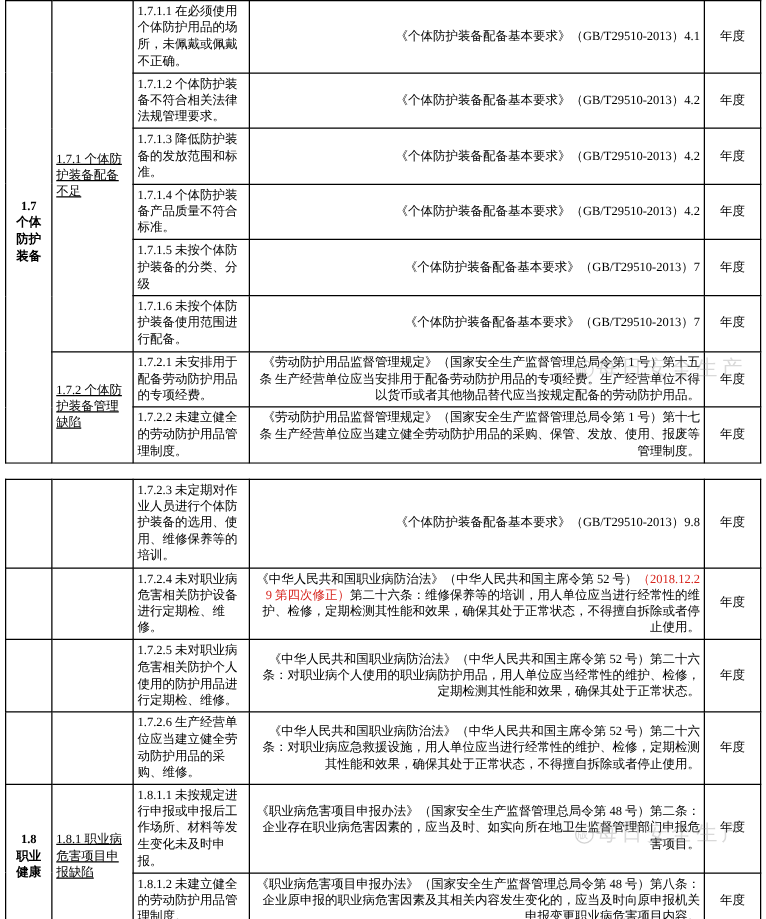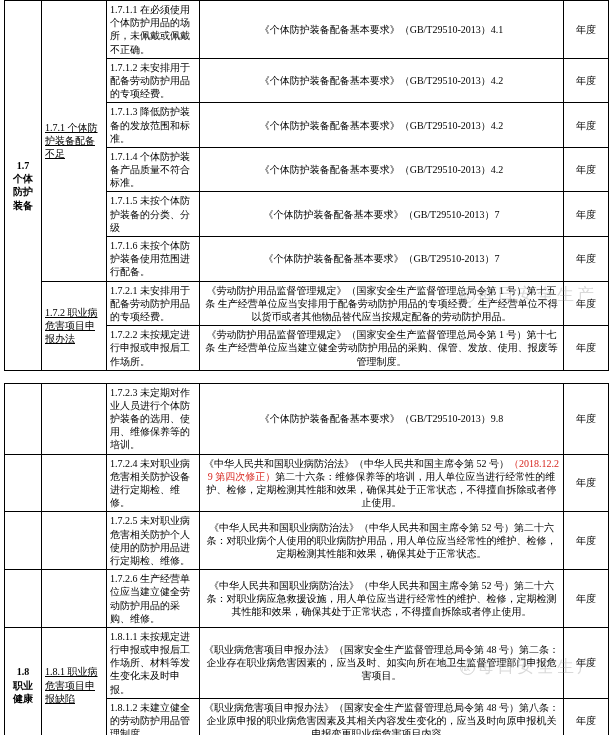--- a/index.html
+++ b/index.html
@@ -46,21 +46,21 @@
     text-align: left;
     font-size: 9.2px;
     line-height: 1.35;
     text-decoration: underline;
   }
   td.c-desc {
     width: 86px;
     text-align: left;
   }
   td.c-basis {
-    text-align: center;
+    text-align: right;
   }
   td.c-freq {
     width: 38px;
     text-align: center;
     margin-top: 24px;
   }
   .gap {
     height: 12px;
     background: #ffffff;
   }
@@ -102,21 +102,21 @@
       <tr>
         <td class="c-code" rowspan="8">
           <div>1.7<br>个体<br>防护<br>装备</div>
         </td>
         <td class="c-item" rowspan="6">1.7.1 个体防护装备配备不足</td>
         <td class="c-desc">1.7.1.1 在必须使用个体防护用品的场所，未佩戴或佩戴不正确。</td>
         <td class="c-basis">《个体防护装备配备基本要求》（GB/T29510-2013）4.1</td>
         <td class="c-freq">年度</td>
       </tr>
       <tr>
-        <td class="c-desc">1.7.1.2 未安排用于配备劳动防护用品的专项经费。</td>
+        <td class="c-desc">1.7.1.2 个体防护装备不符合相关法律法规管理要求。</td>
         <td class="c-basis">《个体防护装备配备基本要求》（GB/T29510-2013）4.2</td>
         <td class="c-freq">年度</td>
       </tr>
       <tr>
         <td class="c-desc">1.7.1.3 降低防护装备的发放范围和标准。</td>
         <td class="c-basis">《个体防护装备配备基本要求》（GB/T29510-2013）4.2</td>
         <td class="c-freq">年度</td>
       </tr>
       <tr>
         <td class="c-desc">1.7.1.4 个体防护装备产品质量不符合标准。</td>
@@ -127,27 +127,27 @@
         <td class="c-desc">1.7.1.5 未按个体防护装备的分类、分级</td>
         <td class="c-basis">《个体防护装备配备基本要求》（GB/T29510-2013）7</td>
         <td class="c-freq">年度</td>
       </tr>
       <tr>
         <td class="c-desc">1.7.1.6 未按个体防护装备使用范围进行配备。</td>
         <td class="c-basis">《个体防护装备配备基本要求》（GB/T29510-2013）7</td>
         <td class="c-freq">年度</td>
       </tr>
       <tr>
-        <td class="c-item" rowspan="2">1.7.2 职业病危害项目申报办法</td>
+        <td class="c-item" rowspan="2">1.7.2 个体防护装备管理缺陷</td>
         <td class="c-desc">1.7.2.1 未安排用于配备劳动防护用品的专项经费。</td>
         <td class="c-basis">《劳动防护用品监督管理规定》（国家安全生产监督管理总局令第 1 号）第十五条 生产经营单位应当安排用于配备劳动防护用品的专项经费。生产经营单位不得以货币或者其他物品替代应当按规定配备的劳动防护用品。</td>
         <td class="c-freq">年度</td>
       </tr>
       <tr>
-        <td class="c-desc">1.7.2.2 未按规定进行申报或申报后工作场所。</td>
+        <td class="c-desc">1.7.2.2 未建立健全的劳动防护用品管理制度。</td>
         <td class="c-basis">《劳动防护用品监督管理规定》（国家安全生产监督管理总局令第 1 号）第十七条 生产经营单位应当建立健全劳动防护用品的采购、保管、发放、使用、报废等管理制度。</td>
         <td class="c-freq">年度</td>
       </tr>
     </tbody>
   </table>
 
   <div class="gap"></div>
 
   <table class="doc">
     <tbody>

